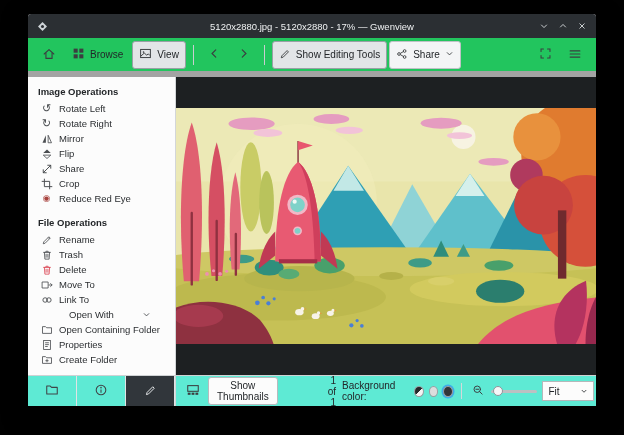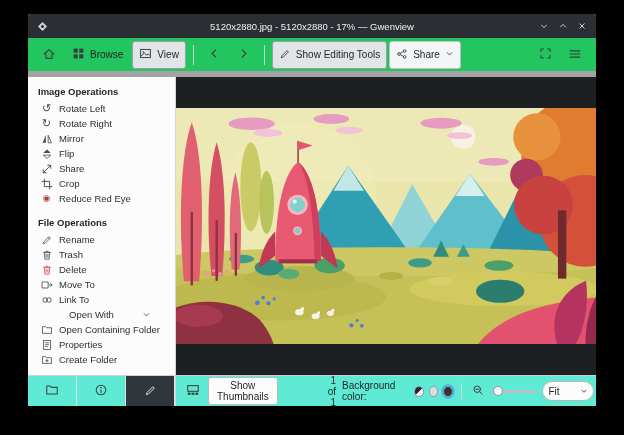--- a/index.html
+++ b/index.html
@@ -51,21 +51,21 @@
   .status-right{margin-left:auto;display:flex;align-items:center;gap:5px;padding-right:18px;}
   .swatch{width:11px;height:11px;border-radius:50%;border:1px solid #999ea2;box-sizing:border-box;padding:0;}
   .swatch.auto{background:linear-gradient(135deg,#26292b 50%,#f4f4f4 50%);}
   .swatch.light{background:#dcdddd;}
   .swatch.dark{background:#323639;}
   .swatch.selected{box-shadow:0 0 0 1.5px #3daee9;}
   .vsep{width:1px;height:16px;background:#d5d8da;margin:0 3px;}
   .slider{position:relative;width:56px;height:12px;display:flex;align-items:center;}
   .slider .track{width:100%;height:3px;background:#bcc0c2;border-radius:2px;}
   .slider .knob{position:absolute;left:2px;top:1px;width:10px;height:10px;border-radius:50%;background:#f6f7f8;border:1px solid #8f9499;box-sizing:border-box;}
-  .combo{display:flex;align-items:center;gap:4px;border:1px solid #b4b8ba;border-radius:10px;background:#fcfcfc;height:18px;padding:0 5px;min-width:40px;}
+  .combo{display:flex;align-items:center;gap:4px;border:1px solid #b4b8ba;border-radius:0;background:#fcfcfc;height:18px;padding:0 5px;min-width:40px;}
   .combo .val{flex:1;}
 </style>
 </head>
 <body>
 
 <div class="stage">
   <div class="window">
 
     <div class="titlebar">
       <span class="app-icon">

